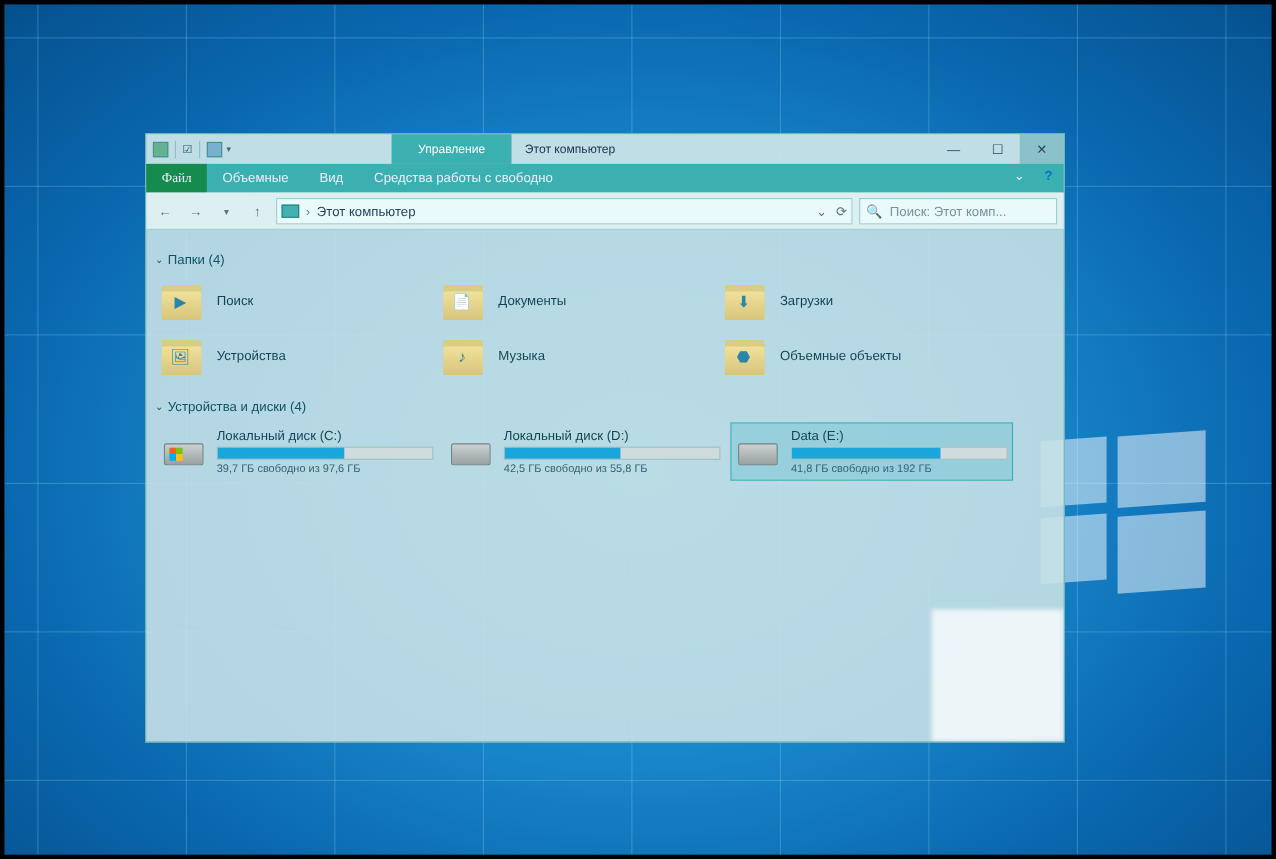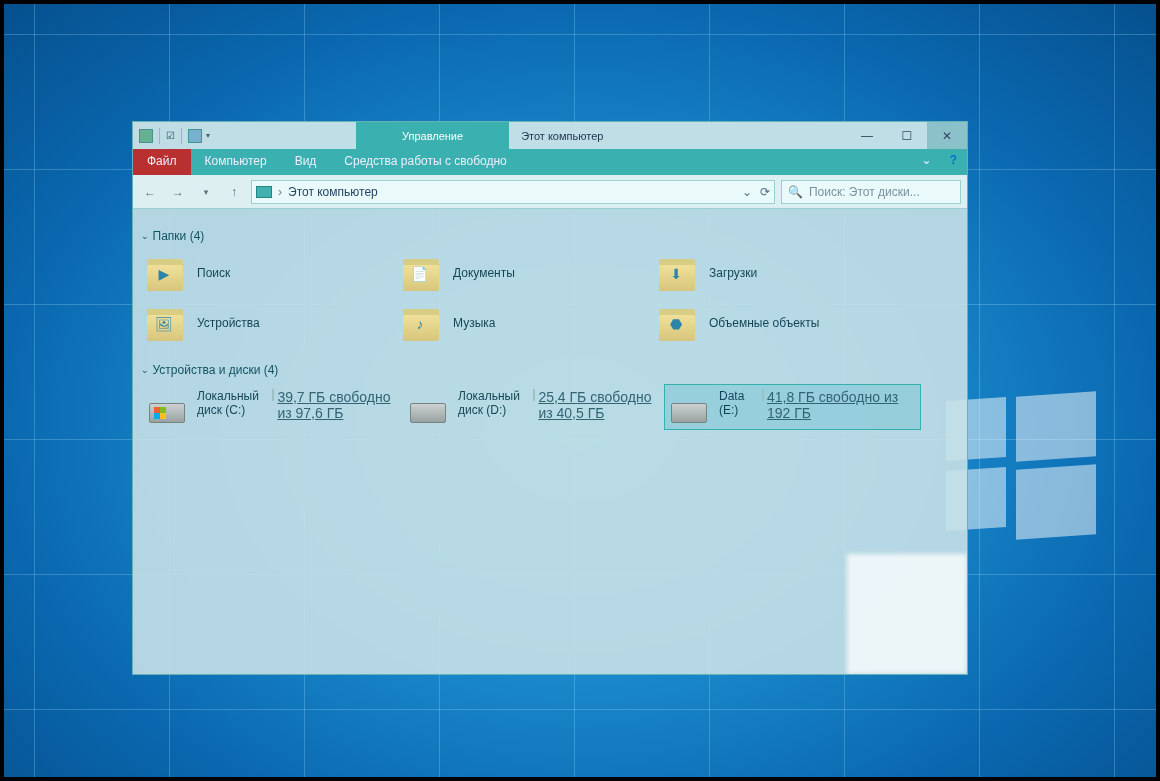--- a/index.html
+++ b/index.html
@@ -40,29 +40,29 @@
     border:1px solid #6aa;
     z-index:2;
     display:flex; flex-direction:column;
     color:#1a3a4a;
   }
   
   .titlebar { height:27px; background:rgba(200,225,230,.6); display:flex; align-items:center; font-size:11px; }
   .titlebar .qat { display:flex; align-items:center; gap:4px; padding:0 6px; }
   .titlebar .qat .tb-icon { width:14px; height:14px; background:#6a8; border:1px solid #488;}
   .titlebar .qat .sep { width:1px; height:16px; background:#8bb; margin:0 2px;}
-  .context-tab { margin-left:140px; background:#3aa8a8; color:#fff; padding:4px 46px; height:100%; display:flex; align-items:center;}
+  .context-tab { margin-left:140px; background:#3aa8a8; color:#fff; padding:4px 24px; height:100%; display:flex; align-items:center;}
   .title-text { padding:0 12px; color:#224;}
   .winbtns { margin-left:auto; display:flex; }
   .winbtn { width:40px; height:27px; display:flex; align-items:center; justify-content:center; color:#335; font-size:12px;}
   .winbtn.close { background:rgba(60,140,150,.4); }
   
   .ribbon-tabs { height:26px; background:#3aa8a8; display:flex; align-items:stretch; font-size:12px; color:#eef;}
   .ribbon-tabs .tab { padding:5px 14px; cursor:default;}
-  .ribbon-tabs .tab.file { background:#b91c1c;}
+  .ribbon-tabs .tab.file { background:#15803d;font-family:Liberation Serif, serif;}
   .ribbon-tabs .spacer { flex:1;}
   .ribbon-tabs .help { padding:4px 10px; color:#06c; font-weight:bold;}
   .ribbon-tabs .expand { padding:4px 8px;}
   
   .navbar { height:34px; background:rgba(225,240,242,.9); display:flex; align-items:center; gap:6px; padding:0 6px; border-bottom:1px solid #9cc;}
   .navbtn { width:22px; height:22px; display:flex; align-items:center; justify-content:center; color:#567; font-size:12px;}
   .addr { flex:1; height:24px; background:rgba(235,248,250,.9); border:1px solid #9cc; display:flex; align-items:center; padding:0 4px; gap:6px; font-size:12px; color:#235;}
   .addr .pc-icon { width:16px; height:12px; background:#4aa; border:1px solid #277;}
   .addr .crumb-sep { color:#678;}
   .addr .addr-btns { margin-left:auto; display:flex; gap:8px; color:#567;}
@@ -80,25 +80,25 @@
   .drives-grid { display:grid; grid-template-columns: repeat(3, 255px); gap:8px 6px;}
   .drive-item { display:flex; gap:10px; padding:4px 4px; font-size:11px; color:#134;}
   .drive-item.selected { background:rgba(120,190,210,.5); outline:1px solid #3aa;}
   .drive-icon { width:40px; height:30px; position:relative; margin-top:6px;}
   .drive-icon .body { position:absolute; inset:8px 2px 2px 2px; background:linear-gradient(#ccc,#999); border:1px solid #777; border-radius:2px;}
   .drive-icon.win .body::after { content:""; position:absolute; left:4px; top:3px; width:12px; height:12px; background:
     linear-gradient(#f25022 50%, transparent 50%) left/50% 100% no-repeat,
     linear-gradient(#7fba00 50%, transparent 50%) right/50% 100% no-repeat,
     linear-gradient(transparent 50%, #00a4ef 50%) left/50% 100% no-repeat,
     linear-gradient(transparent 50%, #ffb900 50%) right/50% 100% no-repeat;}
-  .drive-info { flex:1; display:flex; flex-direction:row; gap:3px;}
+  .drive-info { flex:1; display:flex; flex-direction:column; gap:3px;}
   .drive-name { font-size:12px;}
   .drive-bar { height:12px; background:#d0d8da; border:1px solid #9bb; position:relative;}
   .drive-bar .fill { position:absolute; left:0; top:0; bottom:0; background:#1a9ed8;}
-  .drive-free { font-size:14px; color:#356;text-decoration:underline;}
+  .drive-free { font-size:10px; color:#356;}
   
   .blur-square { position:absolute; right:0; bottom:0; width:120px; height:120px; background:rgba(255,255,255,.75); filter:blur(2px);}
 </style>
 </head>
 <body class="grid-lines">
 
 <div class="winlogo">
   <div class="pane p1"></div>
     <div class="pane p2"></div>
     <div class="pane p3"></div>
@@ -122,21 +122,21 @@
     <div class="title-text">Этот компьютер</div>
     <div class="winbtns">
       <div class="winbtn">—</div>
       <div class="winbtn">☐</div>
       <div class="winbtn close">✕</div>
     </div>
   </div>
 
   <div class="ribbon-tabs">
     <div class="tab file">Файл</div>
-    <div class="tab">Компьютер</div>
+    <div class="tab">Объемные</div>
     <div class="tab">Вид</div>
     <div class="tab">Средства работы с свободно</div>
     <div class="spacer"></div>
     <div class="expand">⌄</div>
     <div class="help">?</div>
   </div>
 
   <div class="navbar">
     <div class="navbtn">←</div>
     <div class="navbtn">→</div>
@@ -146,21 +146,21 @@
       <div class="pc-icon"></div>
       <span class="crumb-sep">›</span>
       <span>Этот компьютер</span>
       <div class="addr-btns">
         <span>⌄</span>
         <span>⟳</span>
       </div>
     </div>
     <div class="search">
       <span>🔍</span>
-      <span>Поиск: Этот диски...</span>
+      <span>Поиск: Этот комп...</span>
     </div>
   </div>
 
   <div class="content">
     <div class="group-header">
       <span class="chev">⌄</span>
       <span>Папки (4)</span>
     </div>
     <div class="folders-grid" id="folders-grid">
         <div class="folder-item">
@@ -232,21 +232,21 @@
         </div>
         <div class="drive-item">
           <div class="drive-icon">
             <div class="body"></div>
           </div>
           <div class="drive-info">
             <div class="drive-name">Локальный диск (D:)</div>
             <div class="drive-bar">
               <div class="fill" style="width:54%"></div>
             </div>
-            <div class="drive-free">25,4 ГБ свободно из 40,5 ГБ</div>
+            <div class="drive-free">42,5 ГБ свободно из 55,8 ГБ</div>
           </div>
         </div>
         <div class="drive-item selected">
           <div class="drive-icon">
             <div class="body"></div>
           </div>
           <div class="drive-info">
             <div class="drive-name">Data (E:)</div>
             <div class="drive-bar">
               <div class="fill" style="width:69%"></div>

